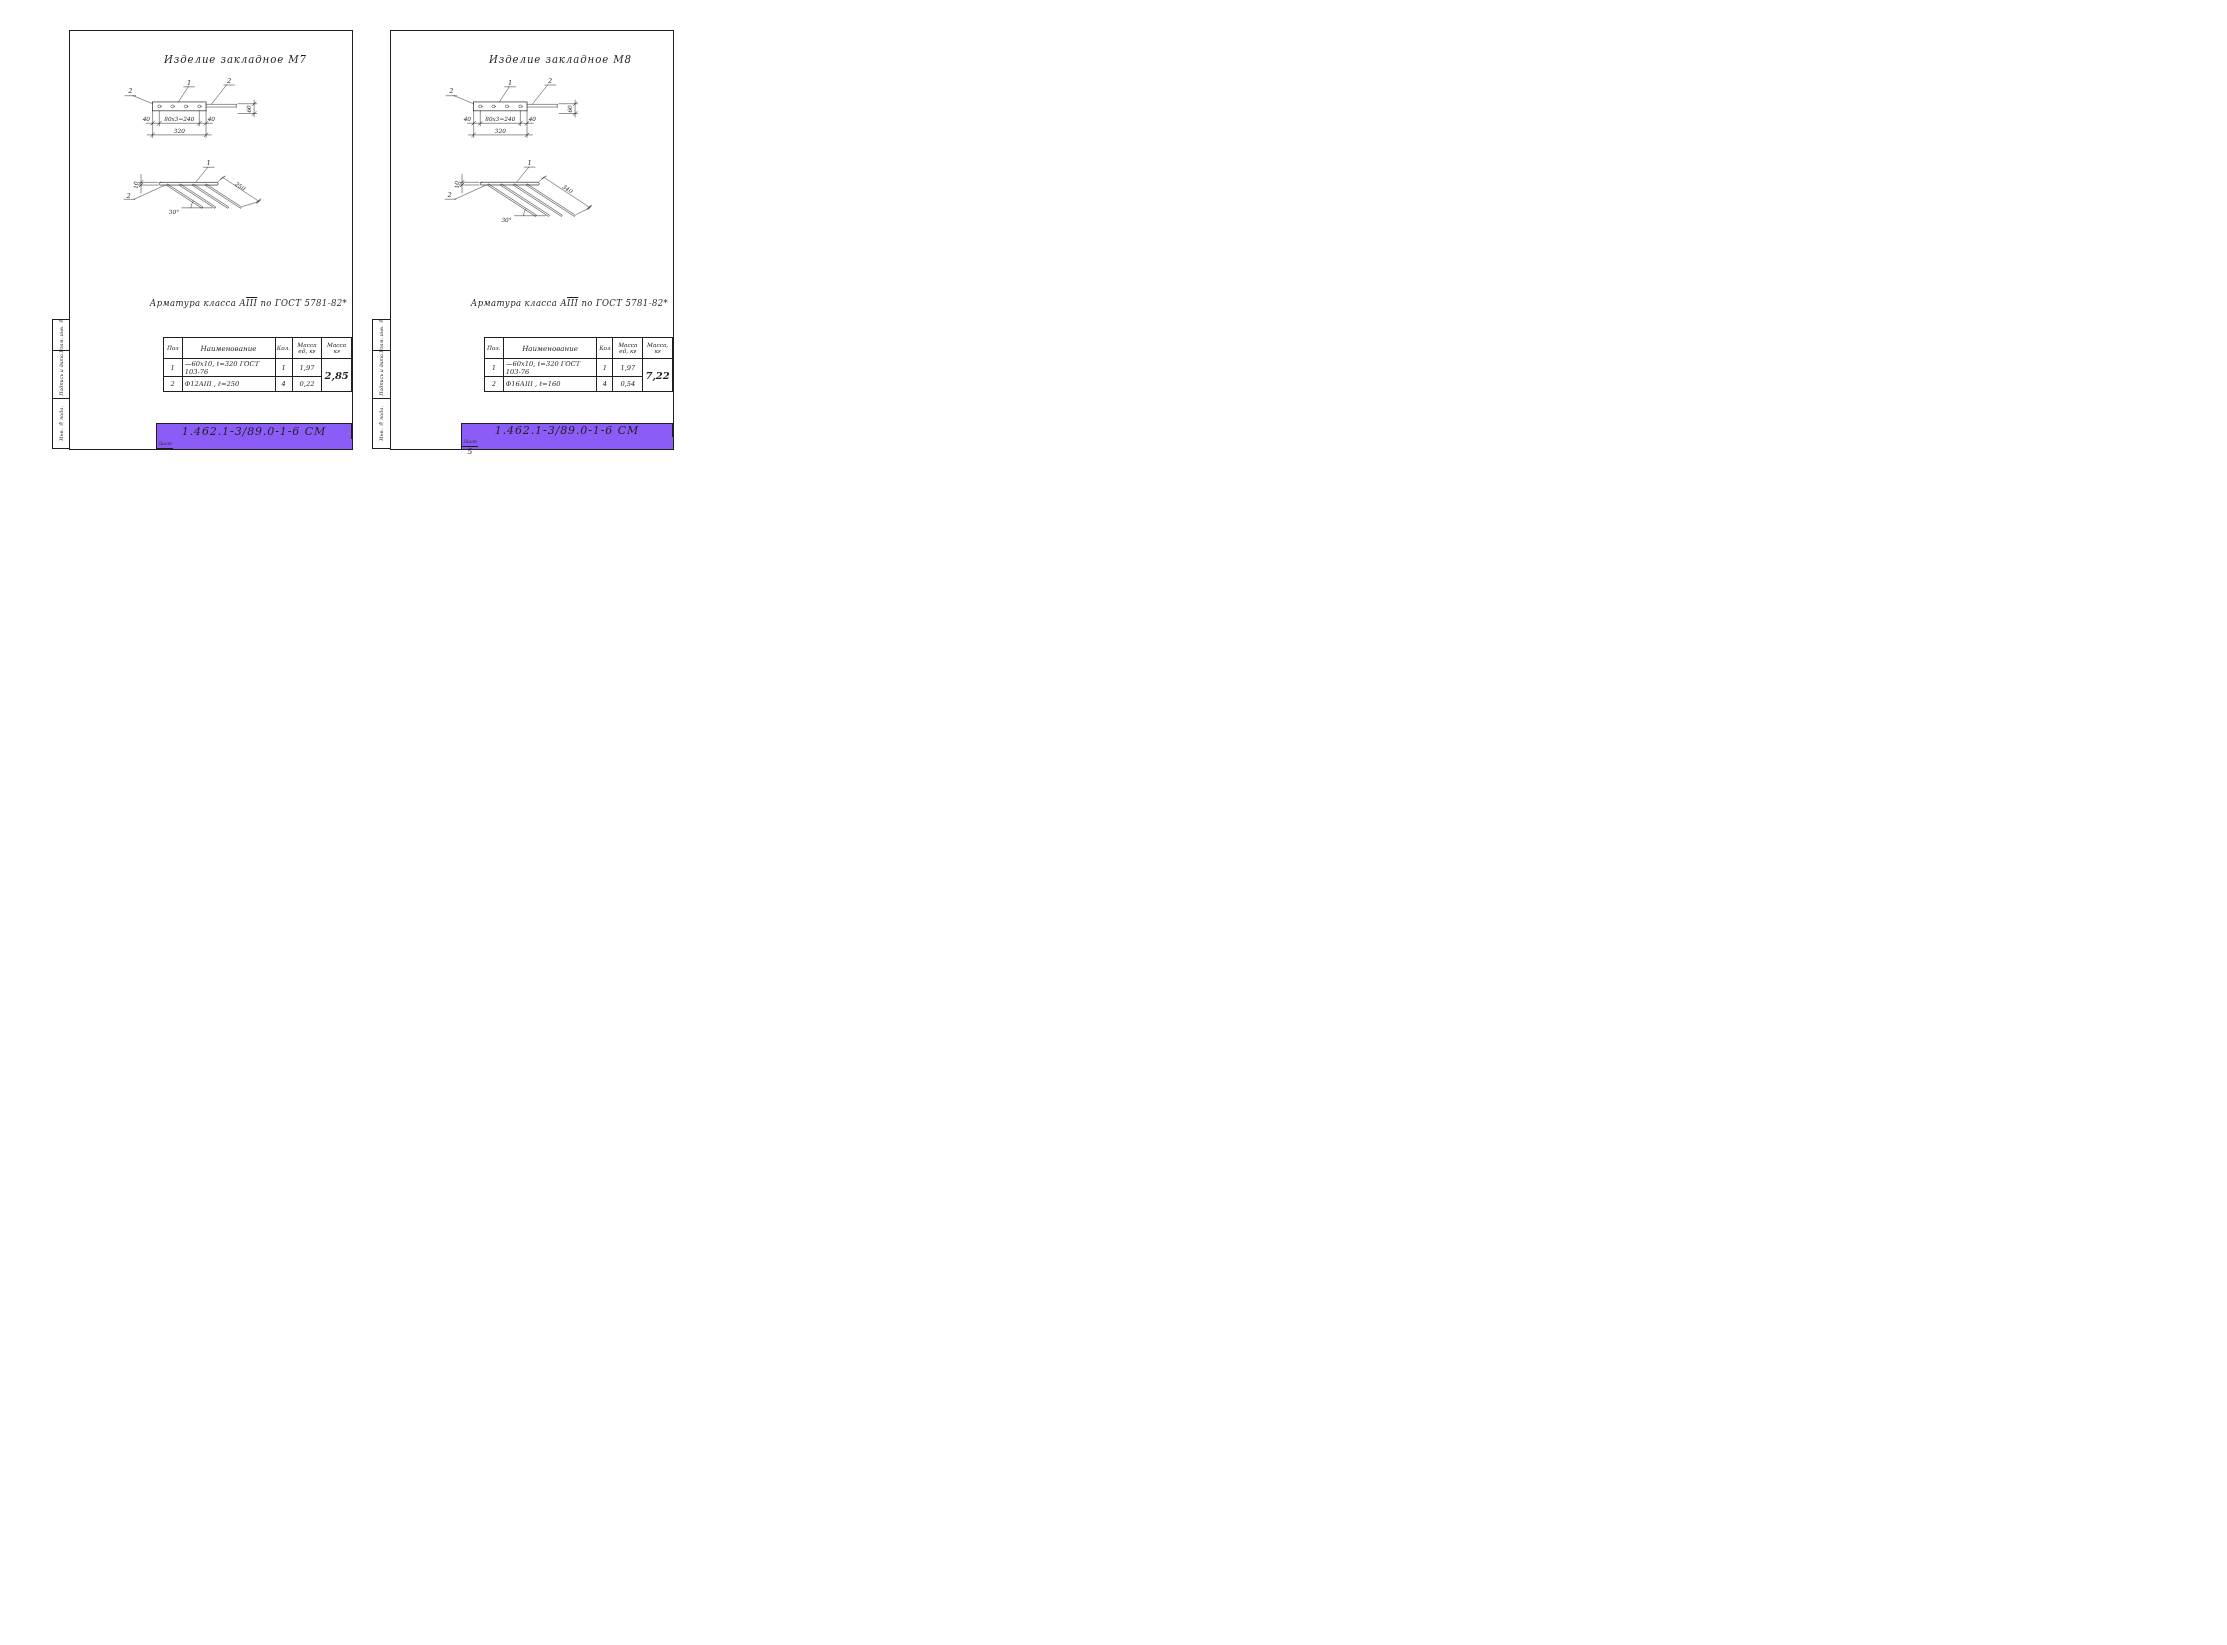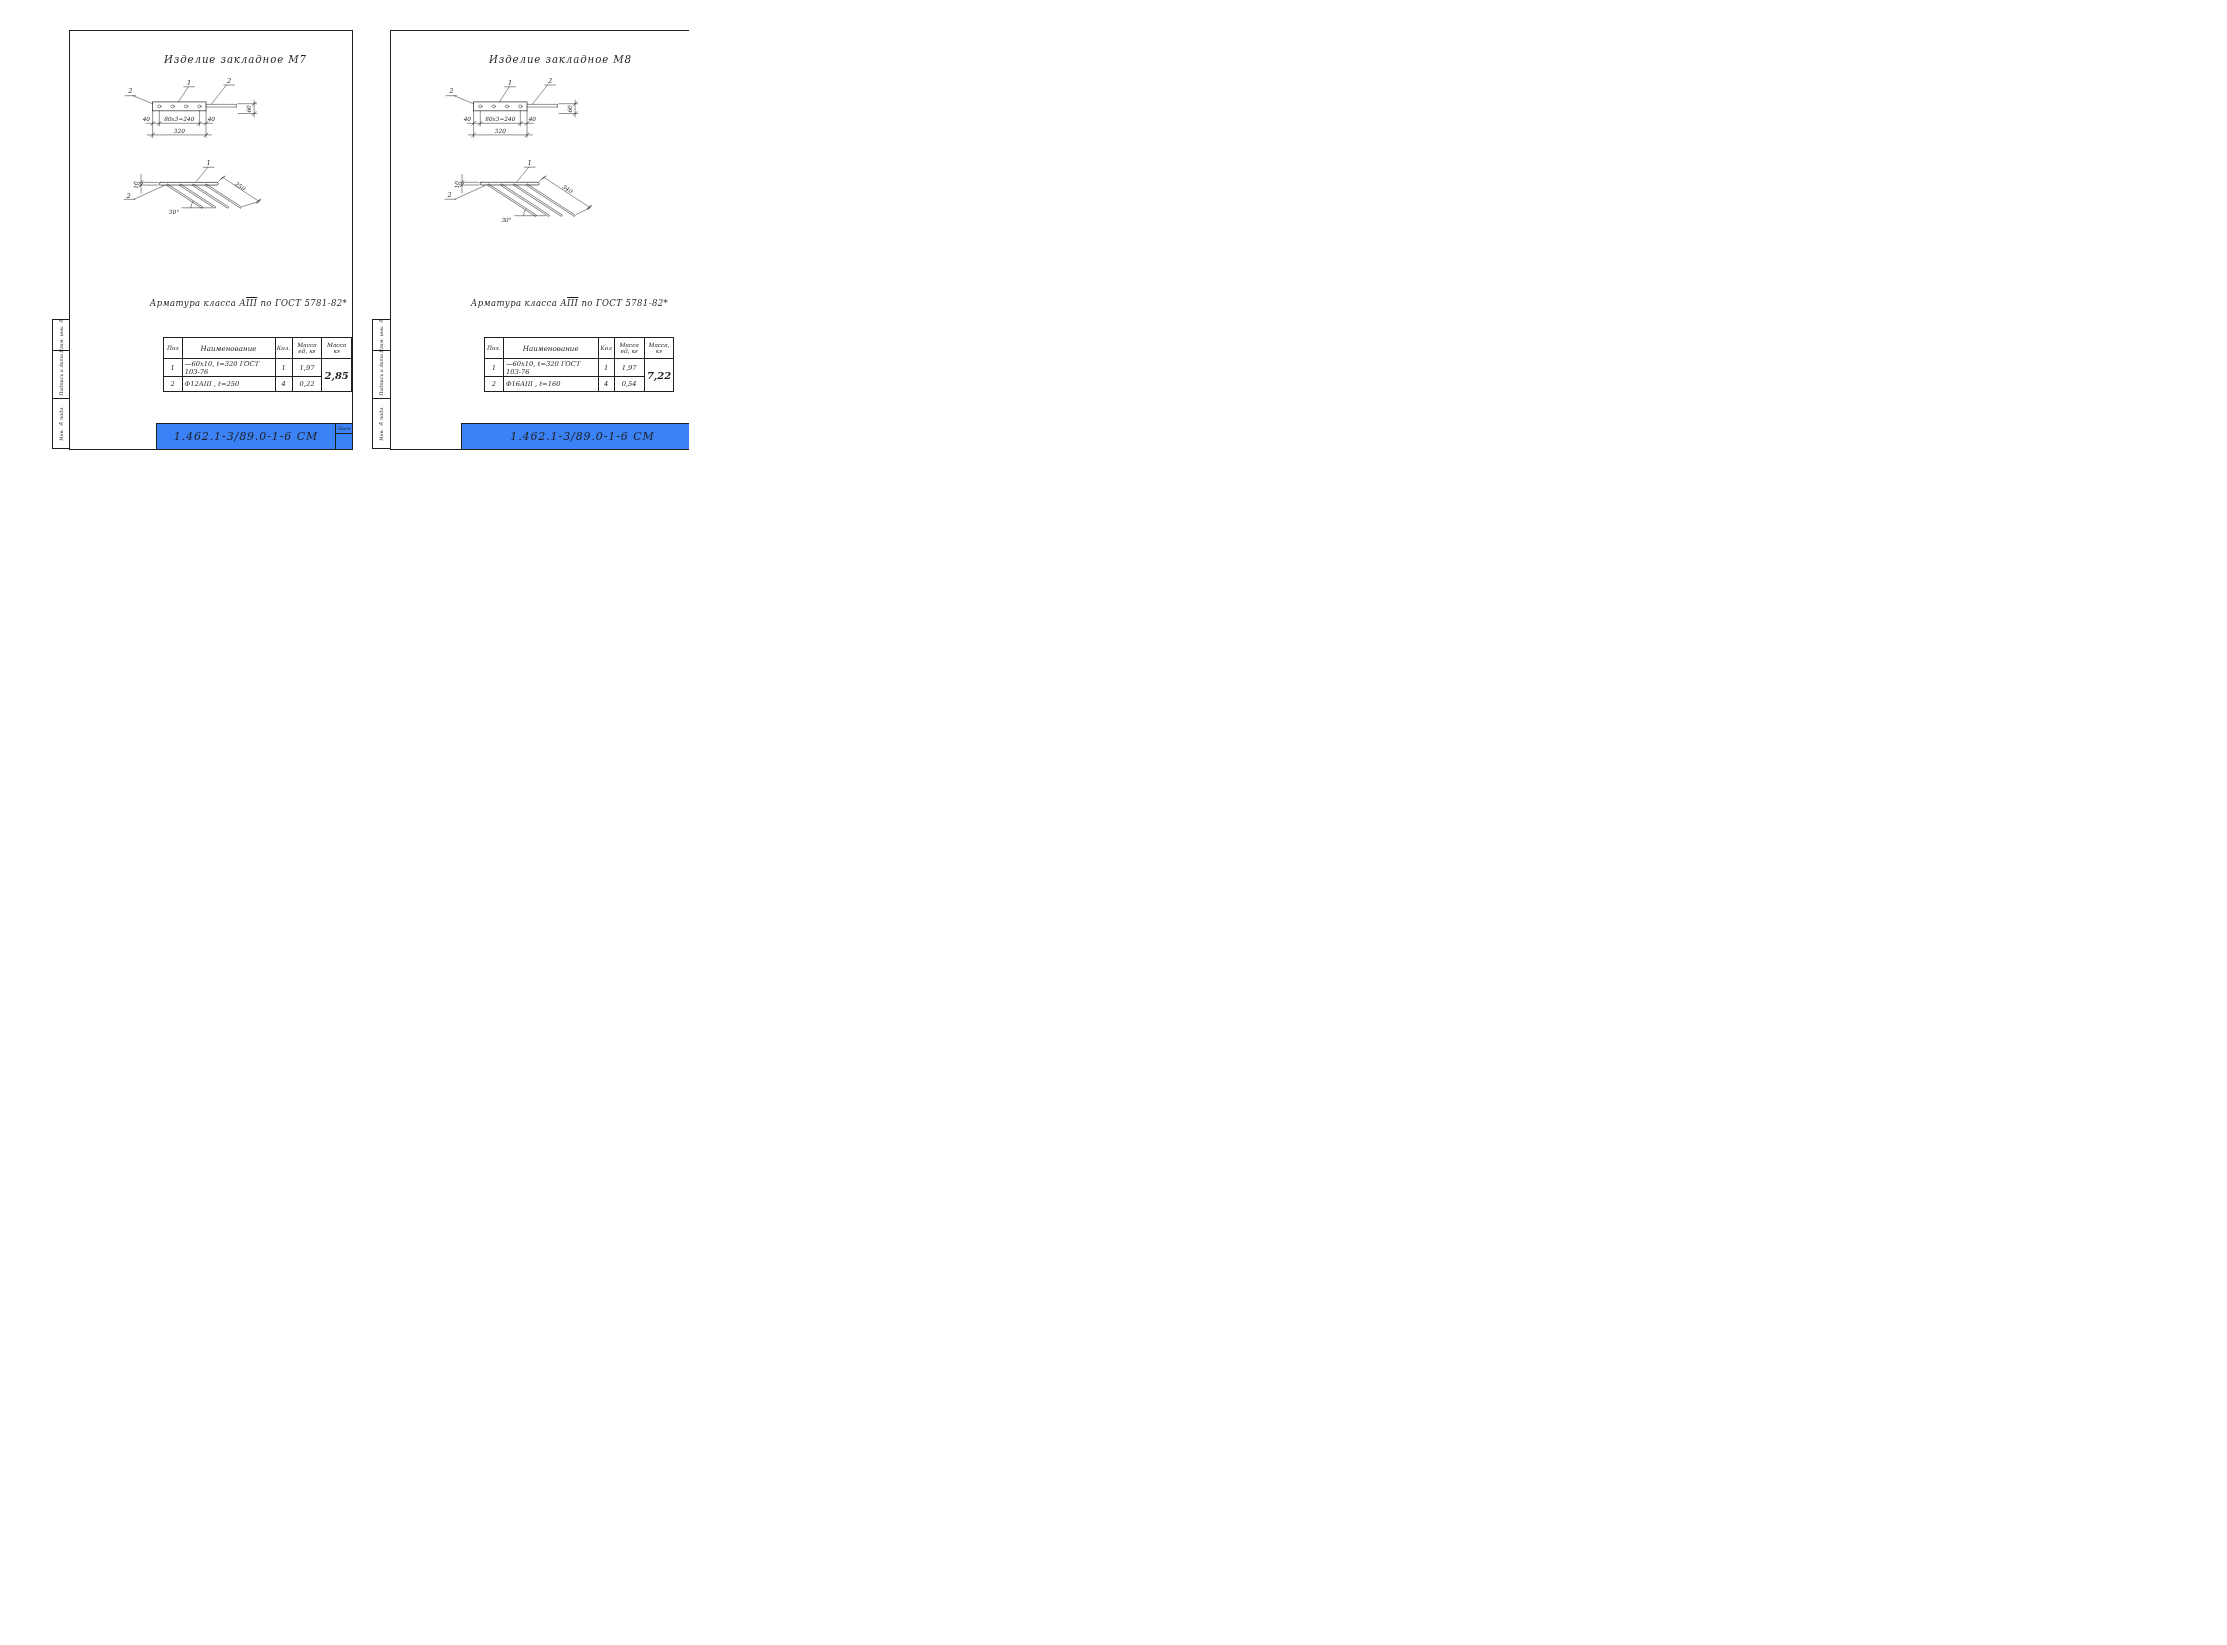--- a/index.html
+++ b/index.html
@@ -6,21 +6,21 @@
   html,body { margin:0; padding:0; background:#ffffff; }
   .page {
     position:relative; width:689px; height:474px; background:#ffffff;
     font-family:"DejaVu Serif", serif; color:var(--ink); overflow:hidden;
   }
   .sheet {
     position:absolute; top:30px; width:282px; height:418px;
     border:1.1px solid var(--ink); background:#fff;
   }
   .sheet1 { left:69px; }
-  .sheet2 { left:390px;padding-left:47px; }
+  .sheet2 { left:390px; }
 
   .strip {
     position:absolute; top:319px; width:16.5px; height:128px;
     border:0.9px solid var(--ink); display:flex; flex-direction:column; background:#fff;
   }
   .strip1 { left:52px; }
   .strip2 { left:372px; }
   .strip .cell { display:flex; align-items:center; justify-content:center; border-bottom:0.9px solid var(--ink); }
   .strip .cell:last-child { border-bottom:none; }
   .strip .c1 { height:30px; }
@@ -55,21 +55,21 @@
     font:italic 5.8px "DejaVu Serif", serif; font-weight:normal;
     white-space:pre-line; padding:0.9px 1.3px; height:18.7px; text-align:center;
   }
   .parts th.h-name { font-size:7.1px;margin-left:24px; }
   .parts td { font:italic 6.7px "DejaVu Serif", serif; padding:0.4px 2.2px; height:13.4px; text-align:center; }
   .parts td.c-name { text-align:left; }
   .parts td.c-total { font-size:10px;font-weight:bold; }
 
   .tblock {
     position:absolute; left:86px; right:-0.9px; bottom:-0.9px; height:25px;
-    border:1.1px solid var(--ink); display:flex; background:#3b82f6;
+    border:1.1px solid var(--ink); display:flex; background:#8b5cf6;flex-direction:column;
   }
   .sheet2 .tblock { left:70px; }
   .tblock .doc {
     flex:1; display:flex; align-items:center; justify-content:center;
     font:italic 11px "DejaVu Serif", serif; letter-spacing:0.9px; border-right:1.1px solid var(--ink);
   }
   .tblock .sheetcol { width:16px; display:flex; flex-direction:column; }
   .tblock .slabel {
     height:9px; border-bottom:0.9px solid var(--ink); text-align:center;
     font:italic 4.5px "DejaVu Serif", serif; line-height:9px;

